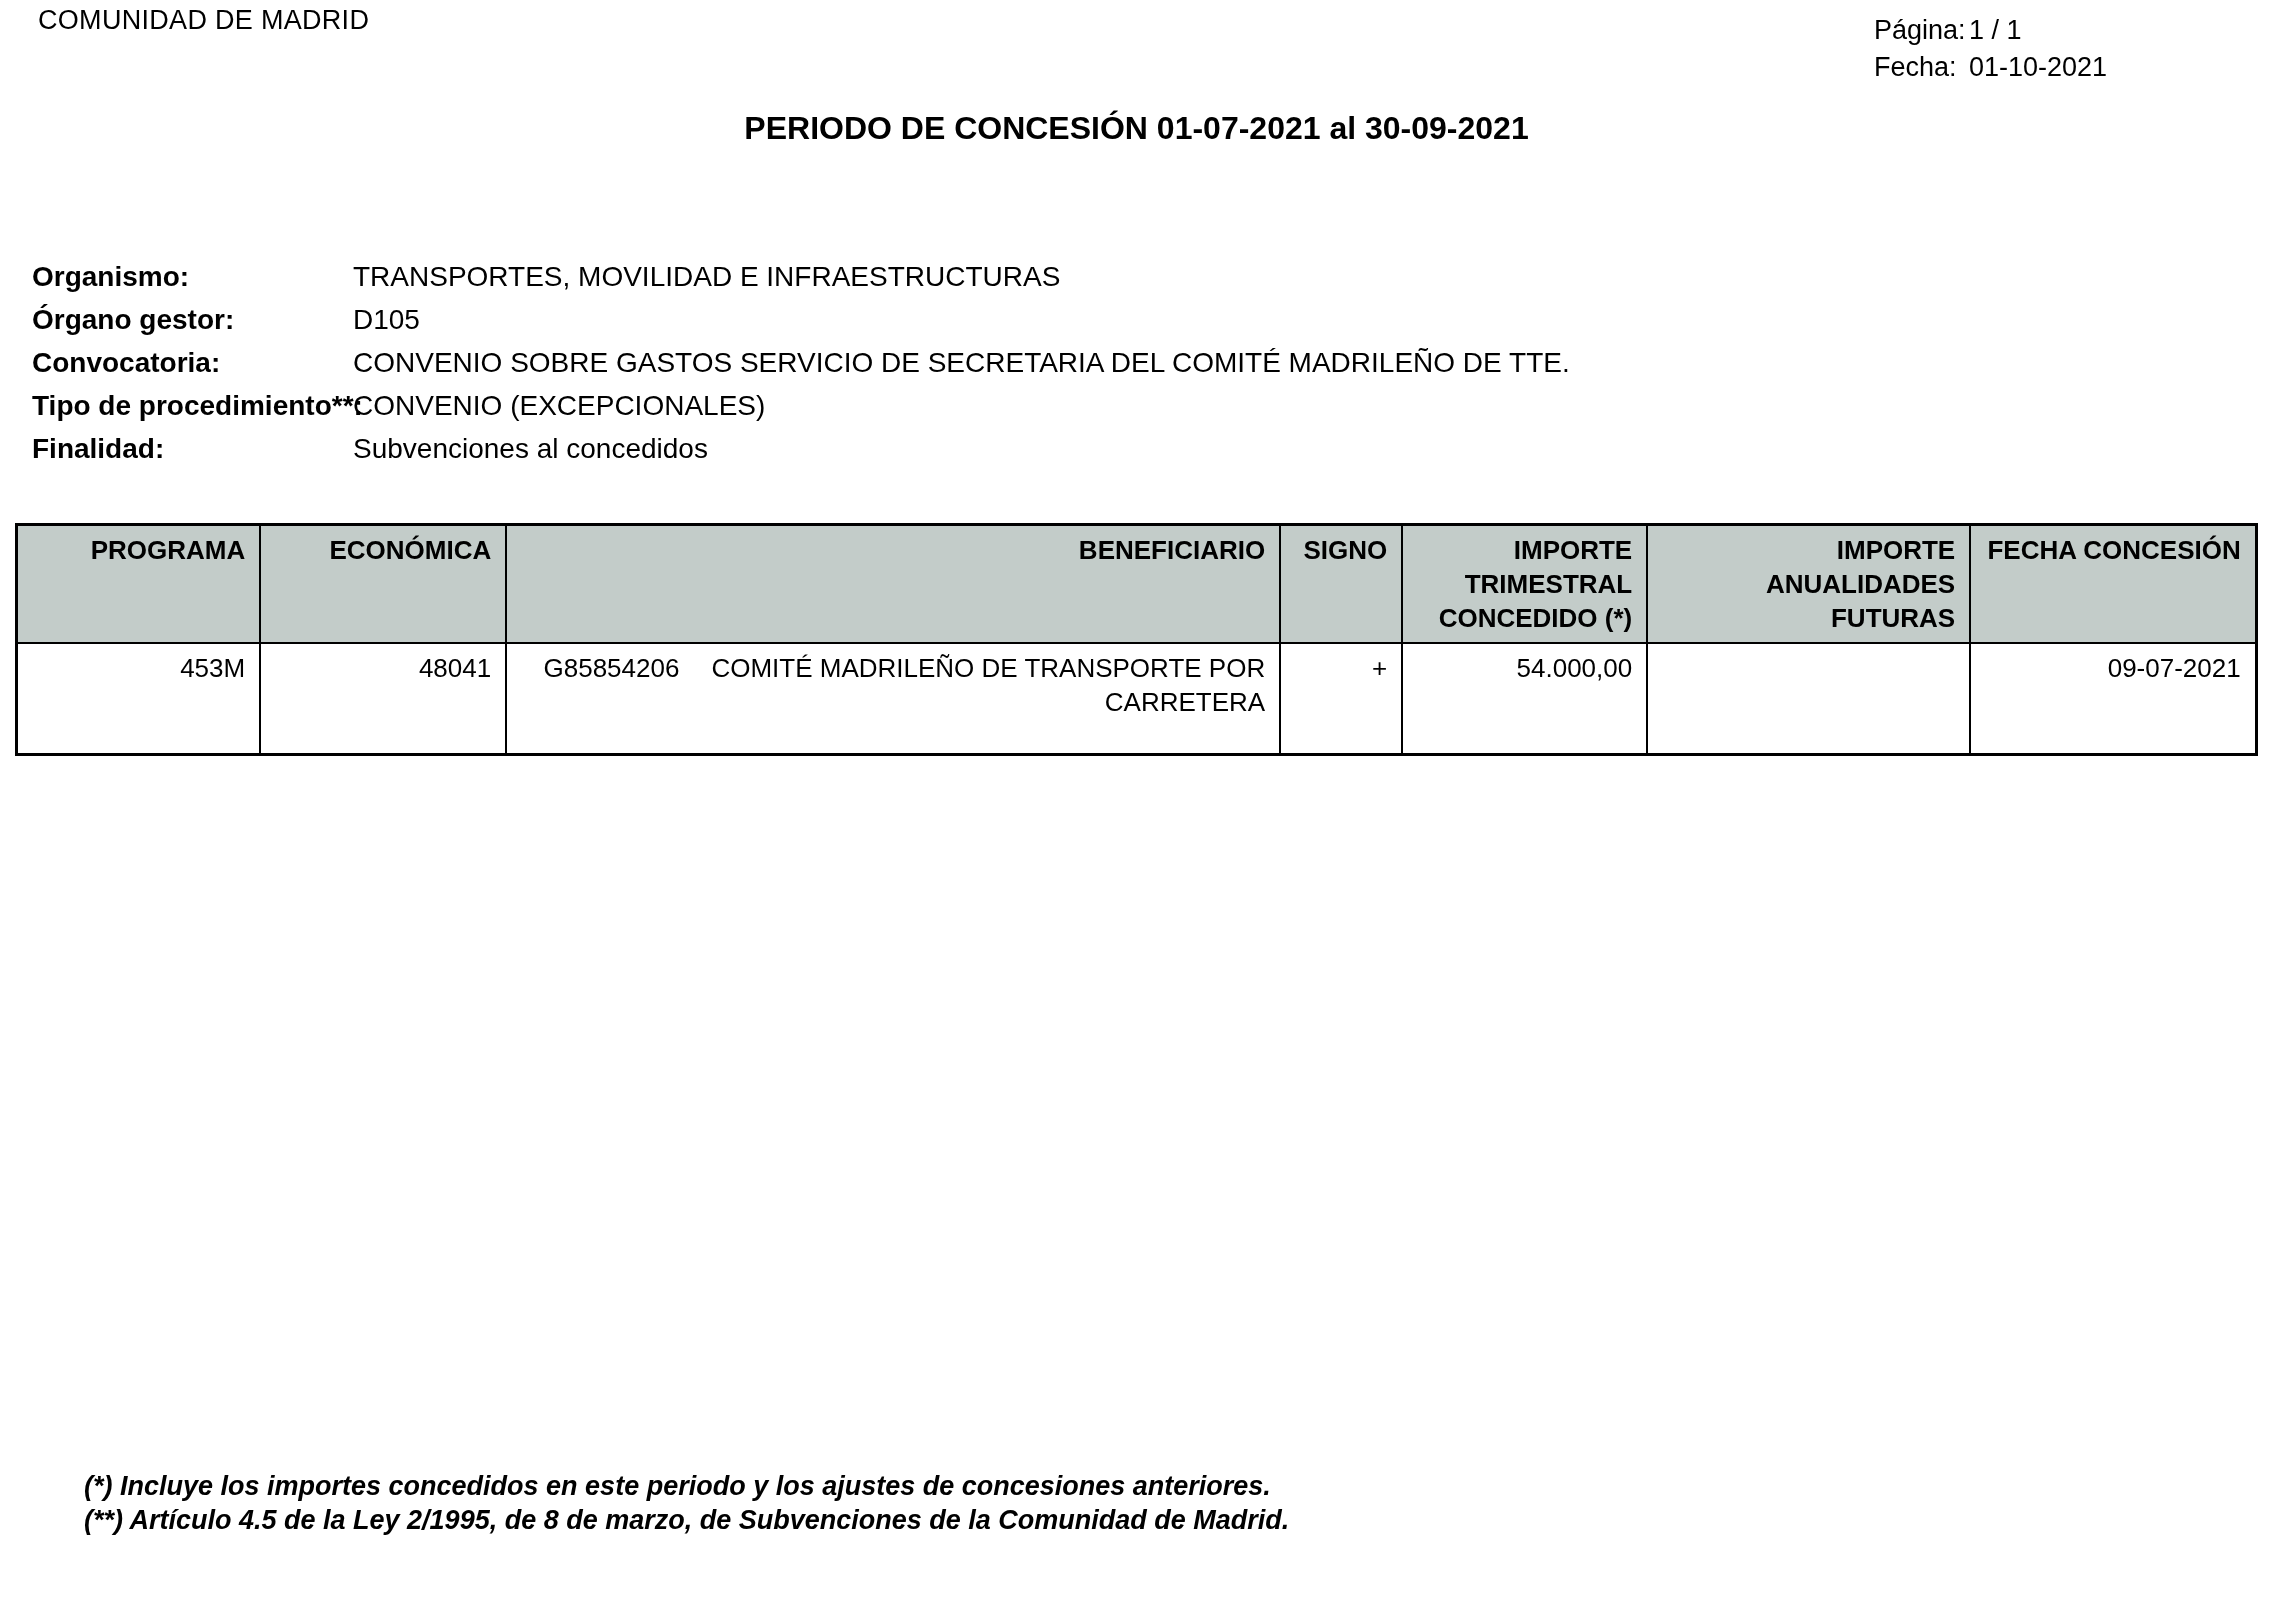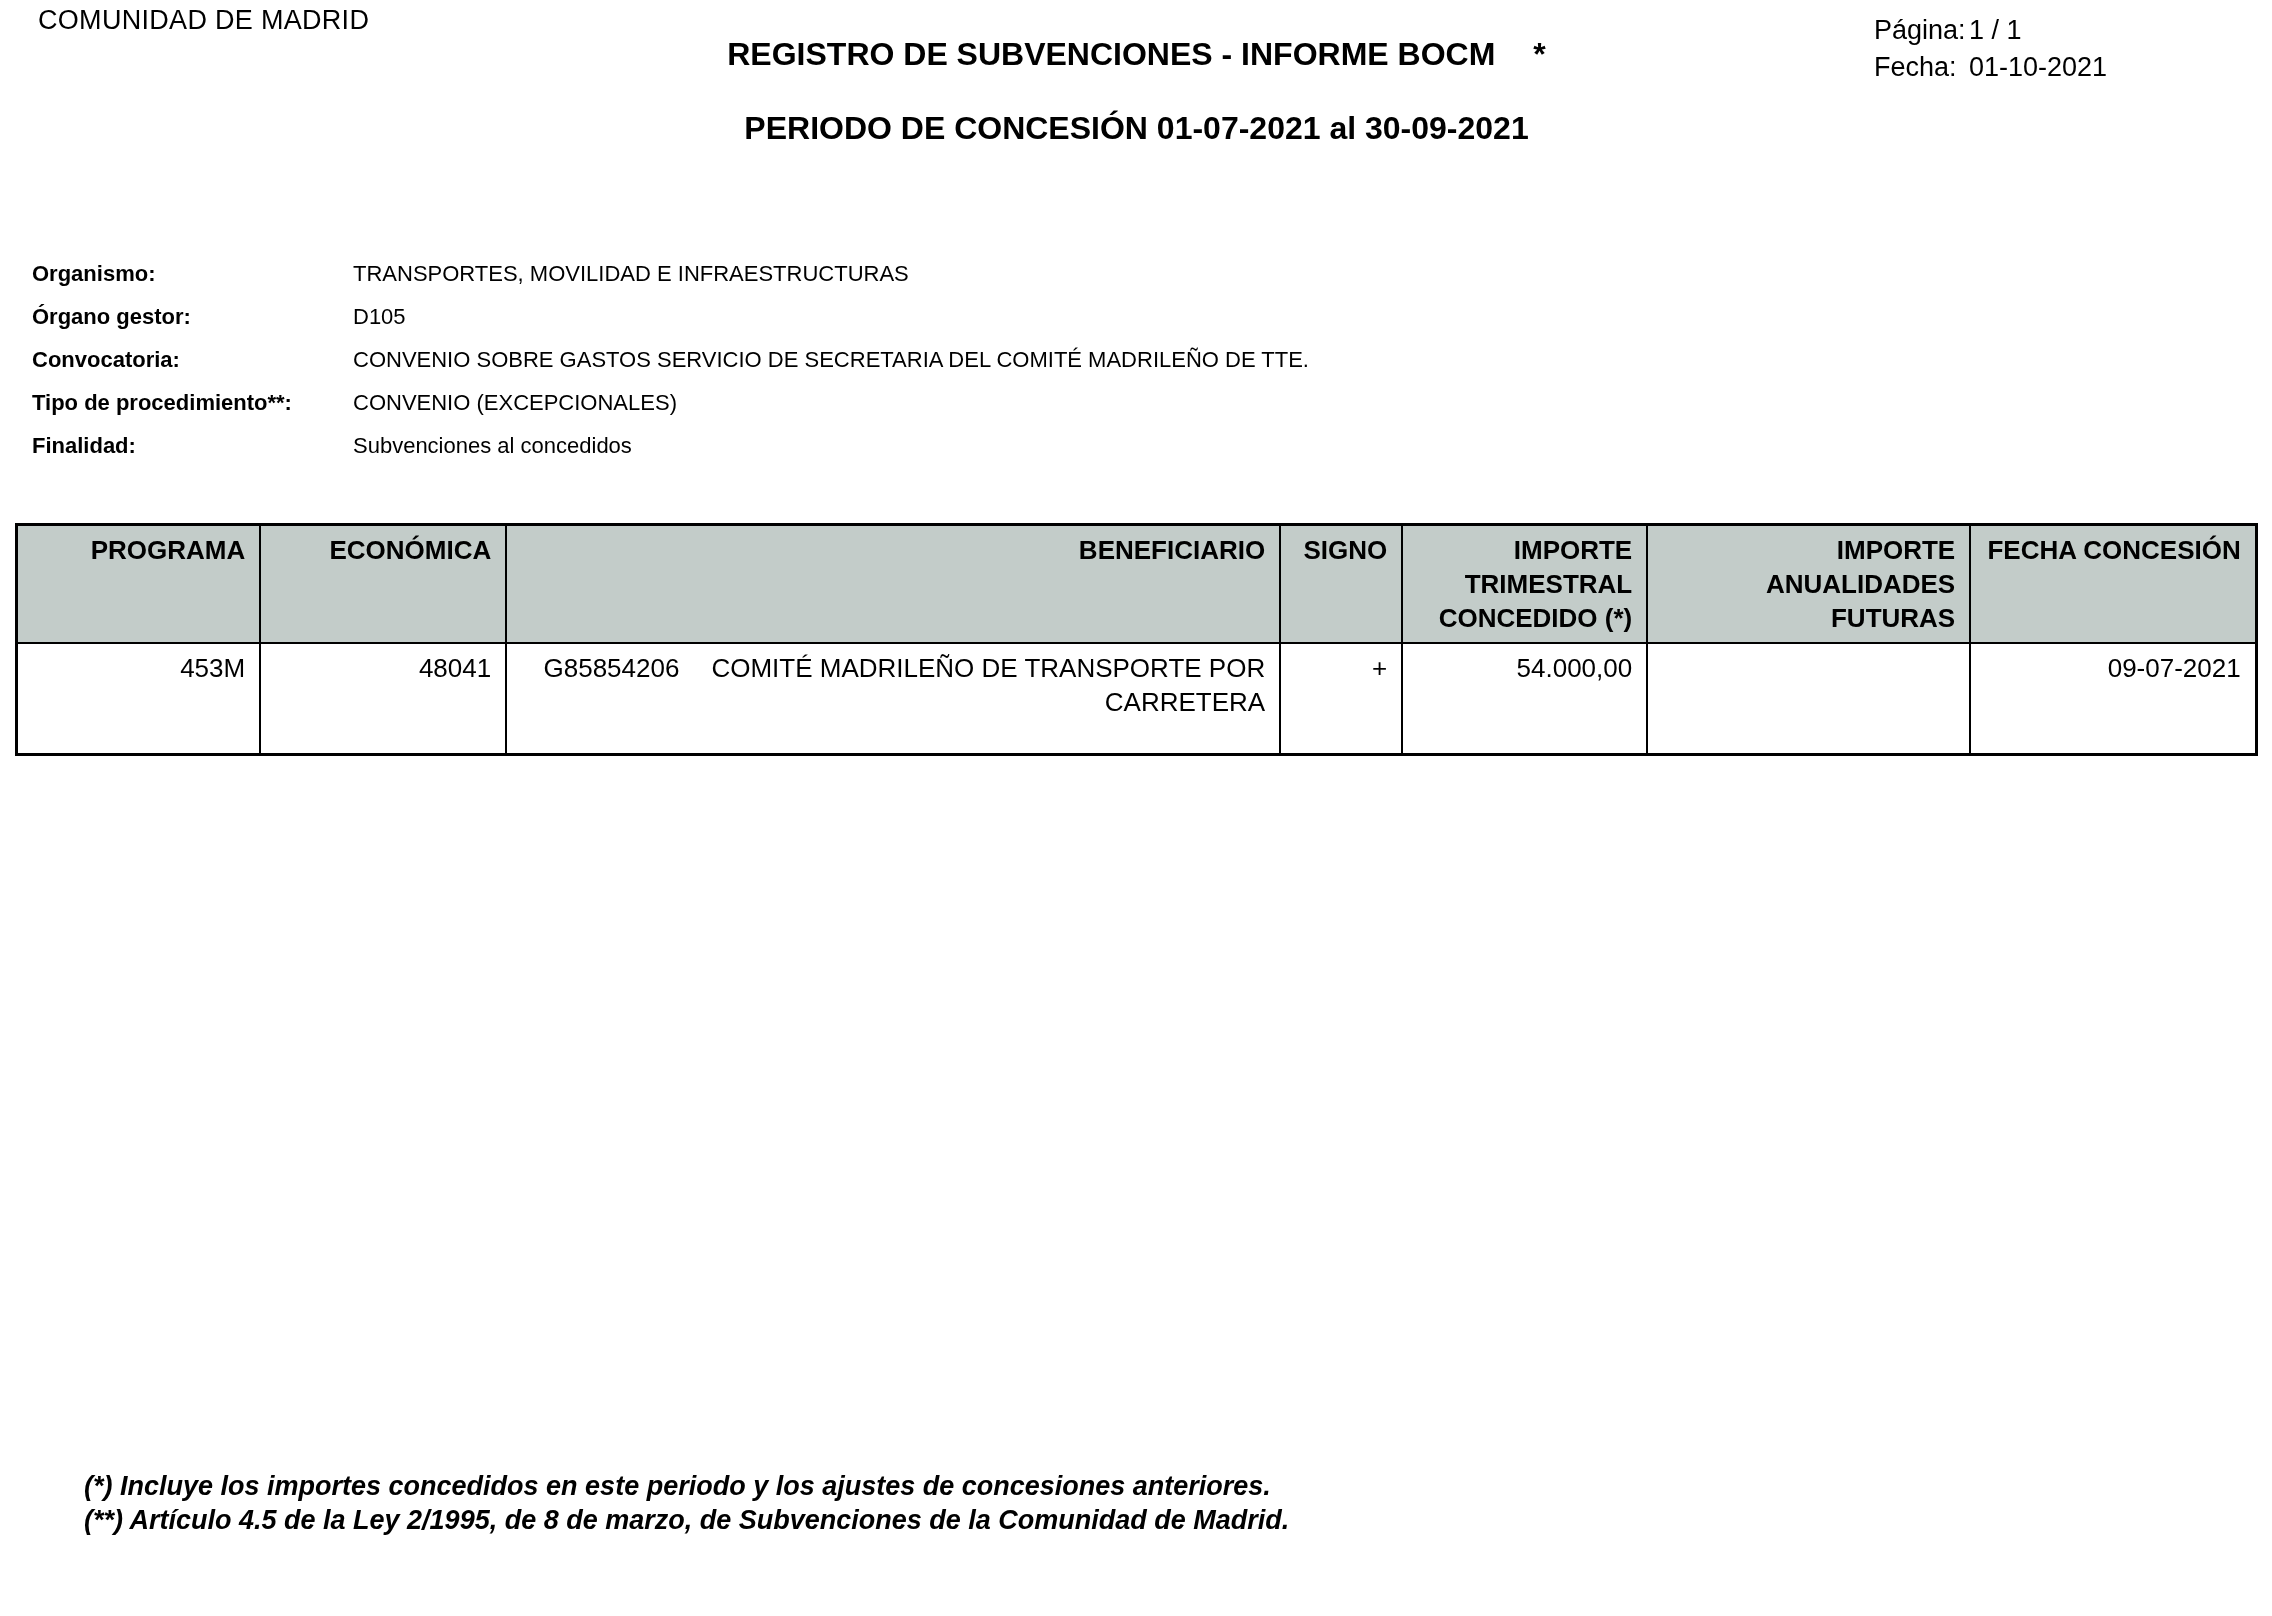--- a/index.html
+++ b/index.html
@@ -29,21 +29,21 @@
     position: absolute; left: 0; top: 110px; width: 100%;
     text-align: center; font-size: 32px; font-weight: bold;
   }
   .pageinfo {
     position: absolute; left: 1874px; top: 12.4px;
     font-size: 27px; line-height: 37px;
   }
   .hdr-label { display: inline-block; min-width: 95px; }
 
   
-  .meta { position: absolute; left: 32px; top: 261px; font-size: 22px; }
+  .meta { position: absolute; left: 32px; top: 261px; font-size: 28px; }
   .meta-row { height: 43px; white-space: nowrap; }
   .meta-label { display: inline-block; width: 321px; font-weight: bold; }
 
   
   .subv-table {
     position: absolute; left: 14.5px; top: 523px;
     width: 2242px; table-layout: fixed;
     border-collapse: collapse;
     border: 3.4px solid var(--border, #000000);
   }
@@ -71,21 +71,20 @@
     line-height: 34px;
   }
 </style>
 </head>
 <body>
 
 <div class="page">
 
   <div class="org">COMUNIDAD DE MADRID</div>
 
-  <div class="title-wrap"><span>REGISTRO DE SUBVENCIONES - INFORME BOCM</span><span class="title-mark">*</span></div>
 
   <div class="subtitle-wrap">PERIODO DE CONCESIÓN 01-07-2021 al 30-09-2021</div>
 
   <div class="pageinfo">
     <div><span class="hdr-label">Página:</span><span>1 / 1</span></div>
     <div><span class="hdr-label">Fecha:</span><span>01-10-2021</span></div>
   </div>
 
   <div class="meta">
     <div class="meta-row"><span class="meta-label">Organismo:</span><span class="meta-value">TRANSPORTES, MOVILIDAD E INFRAESTRUCTURAS</span></div>

